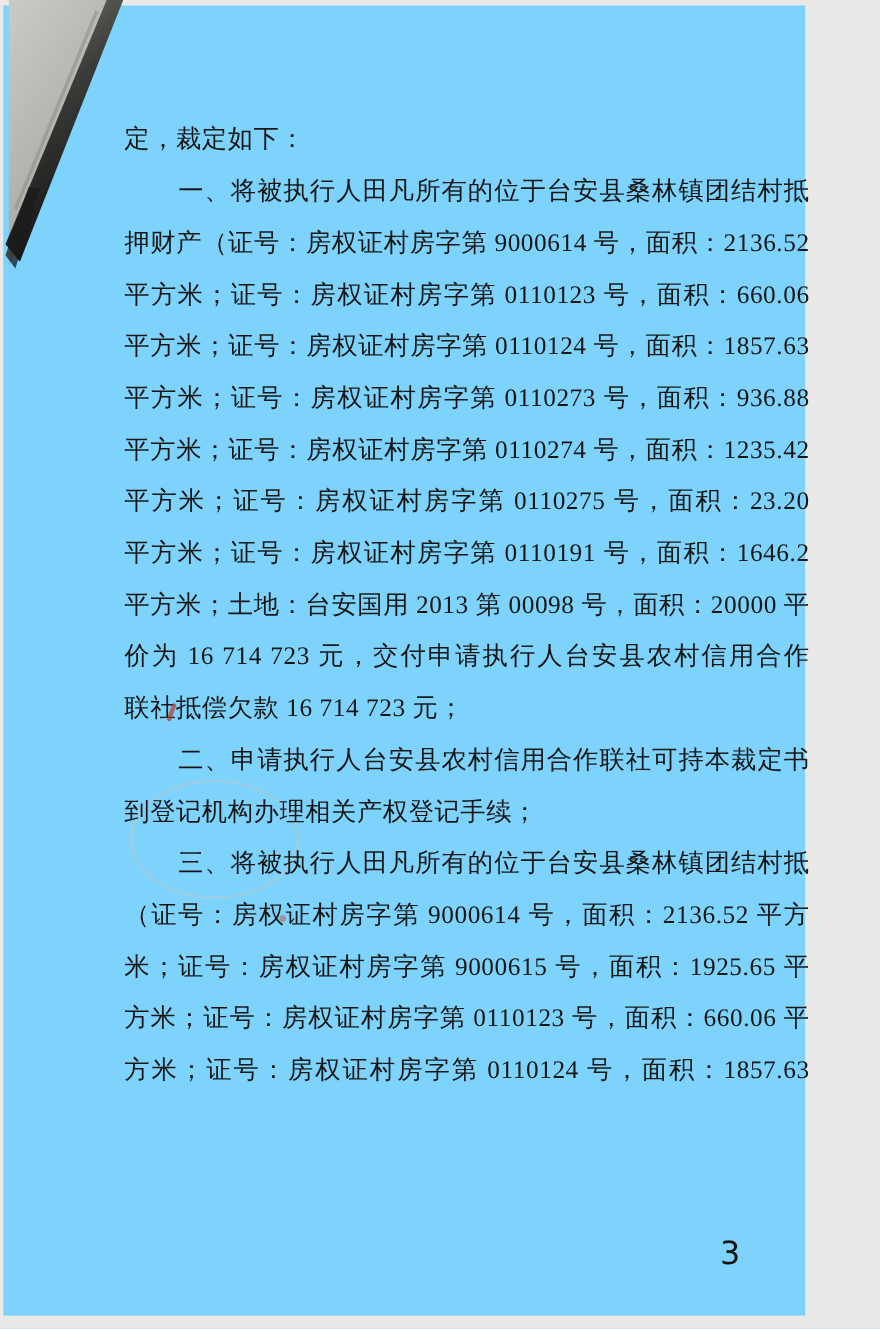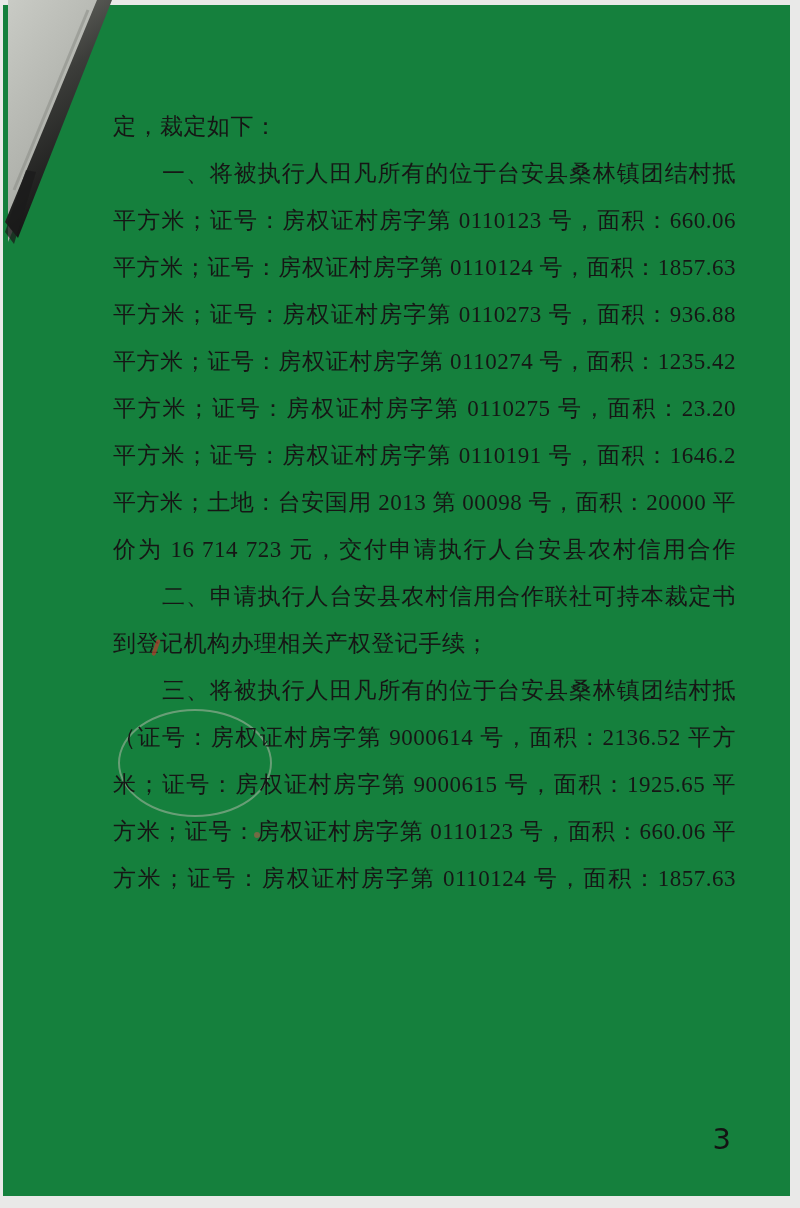--- a/index.html
+++ b/index.html
@@ -2,22 +2,22 @@
 <html><head>
 <meta charset="utf-8">
 <style>
   html,body{margin:0;padding:0;}
   body{
     width:800px;height:1208px;position:relative;overflow:hidden;
     background:#e9e9e8;
     font-family:"Liberation Serif","DejaVu Serif",serif;
   }
   .scan{
-    position:absolute;left:3px;top:5px;width:787px;height:1191px;
-    background:#15803d;
+    position:absolute;left:3px;top:5px;width:729px;height:1191px;
+    background:#7dd3fc;
   }
   .corner{
     position:absolute;left:0;top:0;width:135px;height:260px;
     pointer-events:none;
   }
   .seal-ghost{
     position:absolute;left:115px;top:704px;width:150px;height:104px;
     border:2px solid #cfc4bd;border-radius:50%;opacity:.45;
   }
   .red-mark{
@@ -53,28 +53,30 @@
 </head>
 <body>
 
 <div class="scan">
 
   <div class="seal-ghost"></div>
 
   <div class="content">
     <div class="line">定，裁定如下：</div>
     <div class="line indent fill">一、将被执行人田凡所有的位于台安县桑林镇团结村抵</div>
+    <div class="line fill">押财产（证号：房权证村房字第 9000614 号，面积：2136.52</div>
     <div class="line fill">平方米；证号：房权证村房字第 0110123 号，面积：660.06</div>
     <div class="line fill">平方米；证号：房权证村房字第 0110124 号，面积：1857.63</div>
     <div class="line fill">平方米；证号：房权证村房字第 0110273 号，面积：936.88</div>
     <div class="line fill">平方米；证号：房权证村房字第 0110274 号，面积：1235.42</div>
     <div class="line fill">平方米；证号：房权证村房字第 0110275 号，面积：23.20</div>
     <div class="line fill">平方米；证号：房权证村房字第 0110191 号，面积：1646.2</div>
     <div class="line fill">平方米；土地：台安国用 2013 第 00098 号，面积：20000 平</div>
     <div class="line fill">价为 16 714 723 元，交付申请执行人台安县农村信用合作</div>
+    <div class="line">联社抵偿欠款 16 714 723 元；</div>
     <div class="line indent fill">二、申请执行人台安县农村信用合作联社可持本裁定书</div>
     <div class="line">到登记机构办理相关产权登记手续；</div>
     <div class="line indent fill">三、将被执行人田凡所有的位于台安县桑林镇团结村抵</div>
     <div class="line fill">（证号：房权证村房字第 9000614 号，面积：2136.52 平方</div>
     <div class="line fill">米；证号：房权证村房字第 9000615 号，面积：1925.65 平</div>
     <div class="line fill">方米；证号：房权证村房字第 0110123 号，面积：660.06 平</div>
     <div class="line fill">方米；证号：房权证村房字第 0110124 号，面积：1857.63</div>
   </div>
 
   <div class="red-mark"></div>

